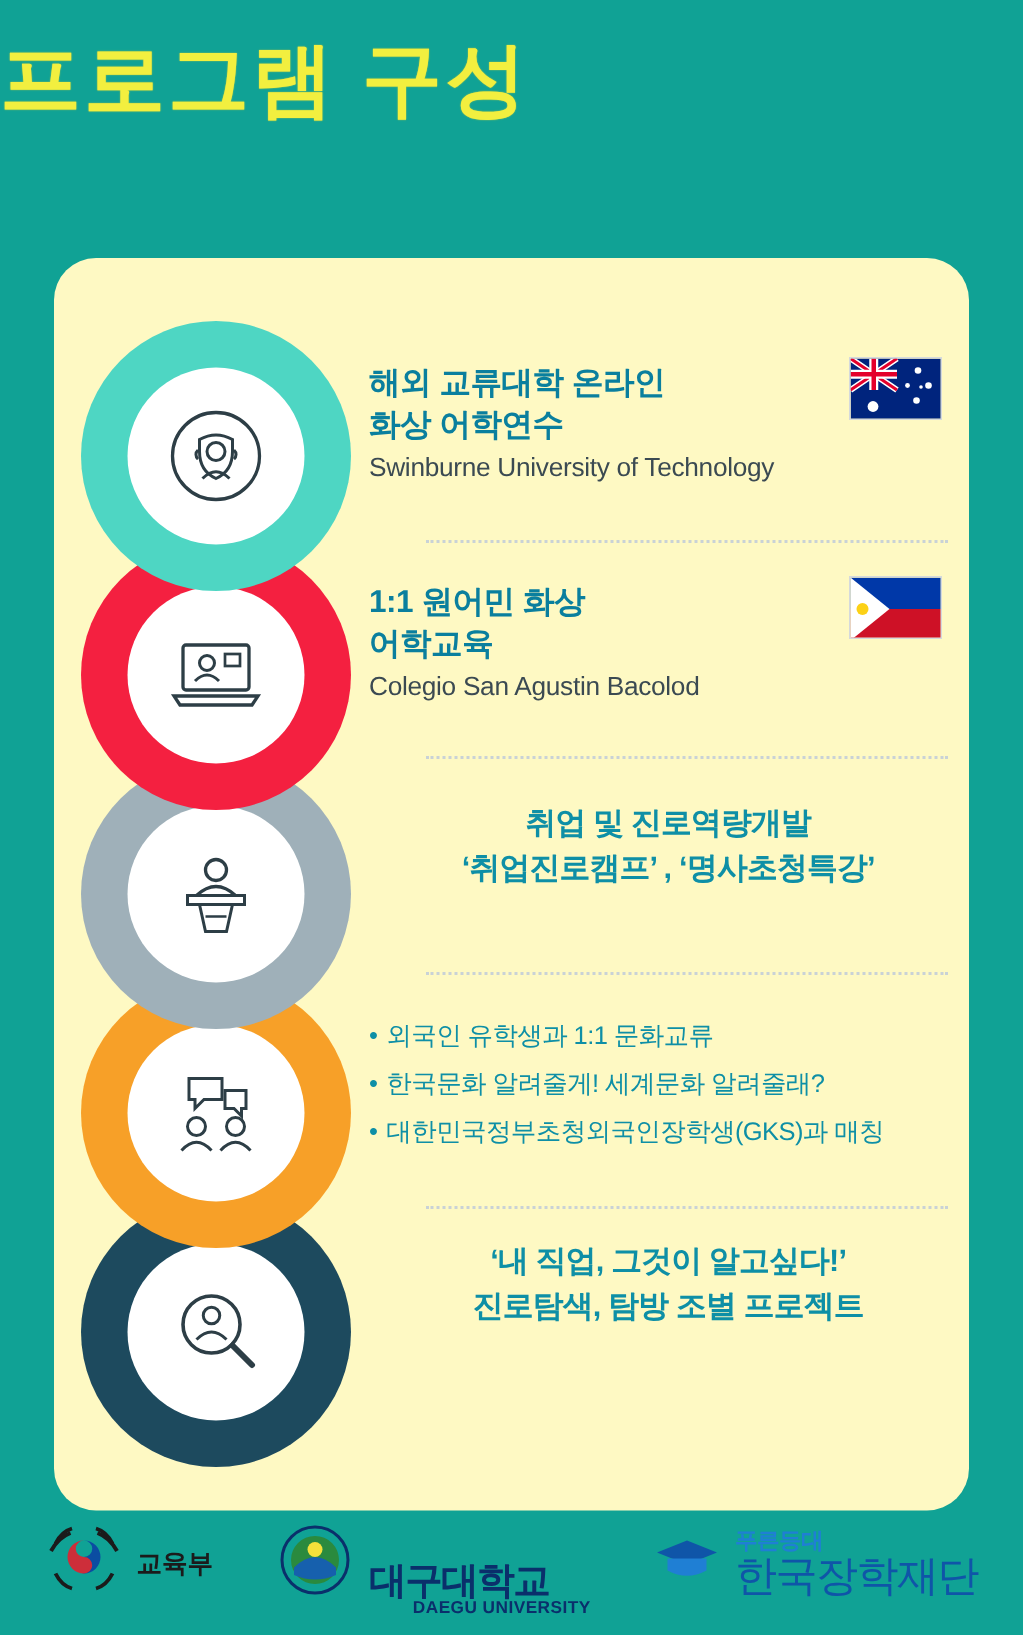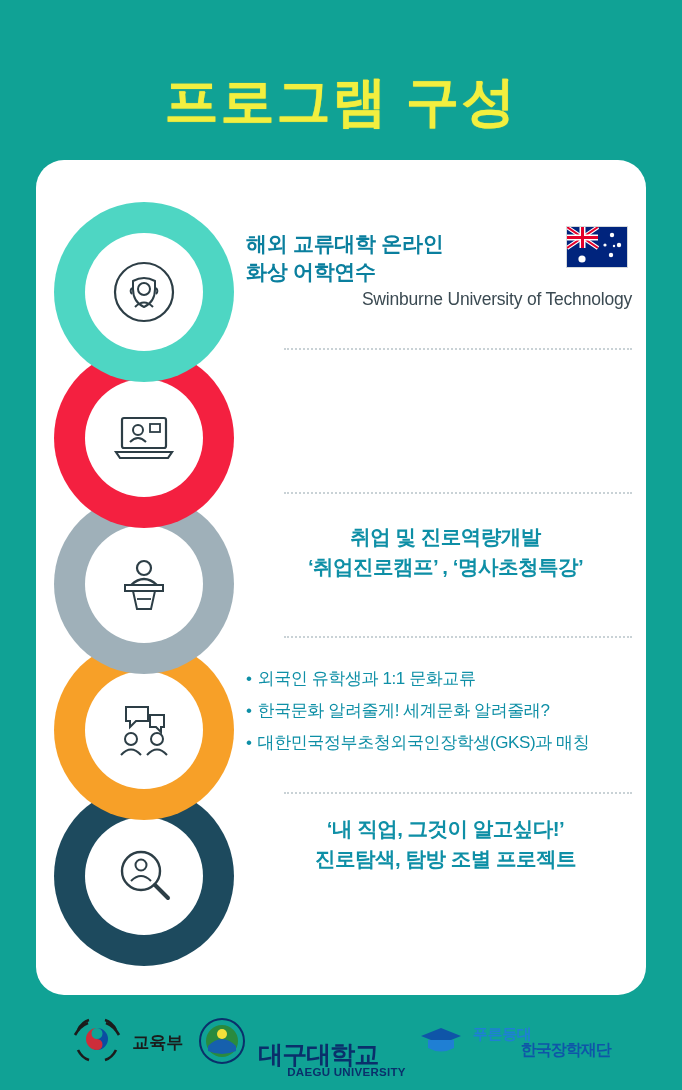--- a/index.html
+++ b/index.html
@@ -13,37 +13,37 @@
   }
 
   .poster {
     width: 682px;
     height: 1090px;
     background: #10a295;
     position: relative;
   }
 
   .title {
-    text-align: center;
+    text-align: left;
     font-size: 54px;
     font-weight: bold;
     color: #f2ef3f;
     letter-spacing: 2px;
-    padding-top: 72px;
+    padding-top: 24px;
     line-height: 1.1;
     text-shadow: 0 0 1px #cfd13a;
   }
 
   .card {
     position: absolute;
     left: 36px;
-    top: 160px;
+    top: 172px;
     width: 610px;
     height: 835px;
-    background: #ffffff;
+    background: #fef9c3;
     border-radius: 28px;
   }
 
   .rows {
     position: relative;
     padding-top: 42px;
   }
 
   .row {
     position: relative;
@@ -100,21 +100,20 @@
     font-weight: bold;
     font-size: 21px;
     line-height: 1.32;
     letter-spacing: -0.3px;
   }
   .sub {
     color: #3b4a52;
     font-size: 17.5px;
     margin-top: 4px;
     letter-spacing: -0.2px;
-    text-align: right;
   }
   .bigline {
     color: #0e8fa6;
     font-weight: bold;
     font-size: 20.5px;
     line-height: 1.45;
     letter-spacing: -0.5px;
   }
   .bullets { list-style: none; }
   .bullets li {
@@ -154,36 +153,36 @@
 
   
   .footer {
     position: absolute;
     left: 0;
     bottom: 0;
     width: 682px;
     height: 95px;
     display: flex;
     align-items: center;
-    justify-content: center;
+    justify-content: space-between;
     padding: 0 30px;
     gap: 12px;
   }
   .logo { display: flex; align-items: center; gap: 9px; }
   .logo-label {
     font-size: 17px;
     color: #1b1b1b;
     font-weight: bold;
   }
   .du-text { line-height: 1.0; margin-top: 36px; }
   .du-kr { font-size: 25px; font-weight: bold; color: #0a2f6b; letter-spacing: -1px; }
   .du-en { font-size: 11.5px; font-weight: bold; color: #0a2f6b; letter-spacing: 0.3px; padding-left: 29px; }
   .kosaf-text { line-height: 1.05; }
   .kosaf-top { font-size: 15px; font-weight: bold; color: #1f7fd4; letter-spacing: -0.3px;}
-  .kosaf-main { font-size: 16px; font-weight: bold; color: #0f55a8; letter-spacing: -1px; margin-left: 48px; }
+  .kosaf-main { font-size: 28px; font-weight: normal; color: #0f55a8; letter-spacing: -1px; }
 </style>
 </head>
 <body>
 
 <div class="poster">
 
   <div class="title">프로그램 구성</div>
 
   <div class="card">
     <div class="rows">
@@ -239,20 +238,33 @@
                   <rect x="10" y="8" width="44" height="30" rx="2" fill="none" stroke="#2d3e46" stroke-width="2.2"></rect>
                   <circle cx="26" cy="20" r="5" fill="none" stroke="#2d3e46" stroke-width="2"></circle>
                   <path d="M18 32 q8 -8 16 0" fill="none" stroke="#2d3e46" stroke-width="2"></path>
                   <rect x="38" y="14" width="10" height="8" fill="none" stroke="#2d3e46" stroke-width="1.8"></rect>
                   <path d="M4 42 h56 l-4 6 h-48 z" fill="none" stroke="#2d3e46" stroke-width="2.2"></path>
                 </svg>
               </span>
             </div>
           </div>
         </div>
+        <div class="txt-col">
+          <div class="head">1:1 원어민 화상</div>
+          <div class="head">어학교육</div>
+          <div class="sub">Colegio San Agustin Bacolod</div>
+          <div class="flag">
+            <svg width="62" height="42" viewBox="0 0 62 42">
+              <rect width="62" height="21" fill="#0038a8"></rect>
+              <rect y="21" width="62" height="21" fill="#ce1126"></rect>
+              <path d="M0 0 L26 21 L0 42 Z" fill="#ffffff"></path>
+              <circle cx="8" cy="21" r="4" fill="#fcd116"></circle>
+            </svg>
+          </div>
+        </div>
       </div>
 
       <div class="dots" style="top:332px;"></div>
 
       <div class="row">
         <div class="ring-col">
           <div class="ring r3">
             <div class="ring-inner">
               <span>
                 <svg width="62" height="58" viewBox="0 0 62 58">

